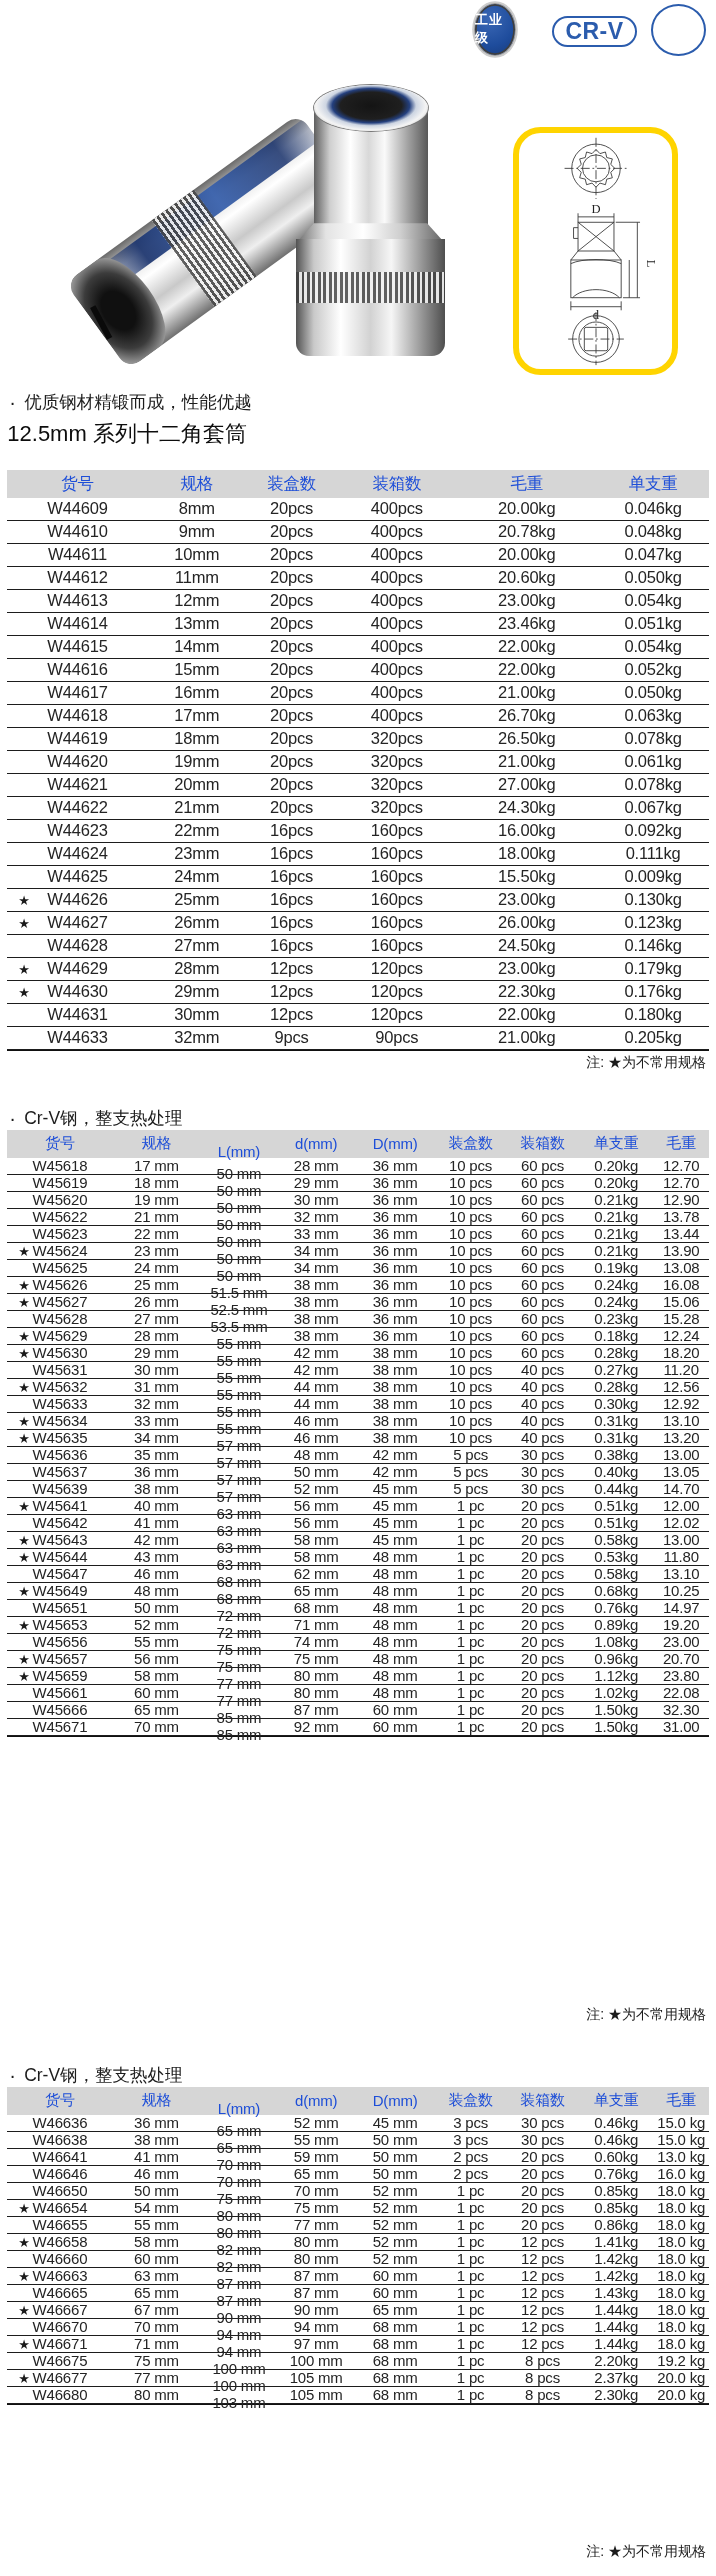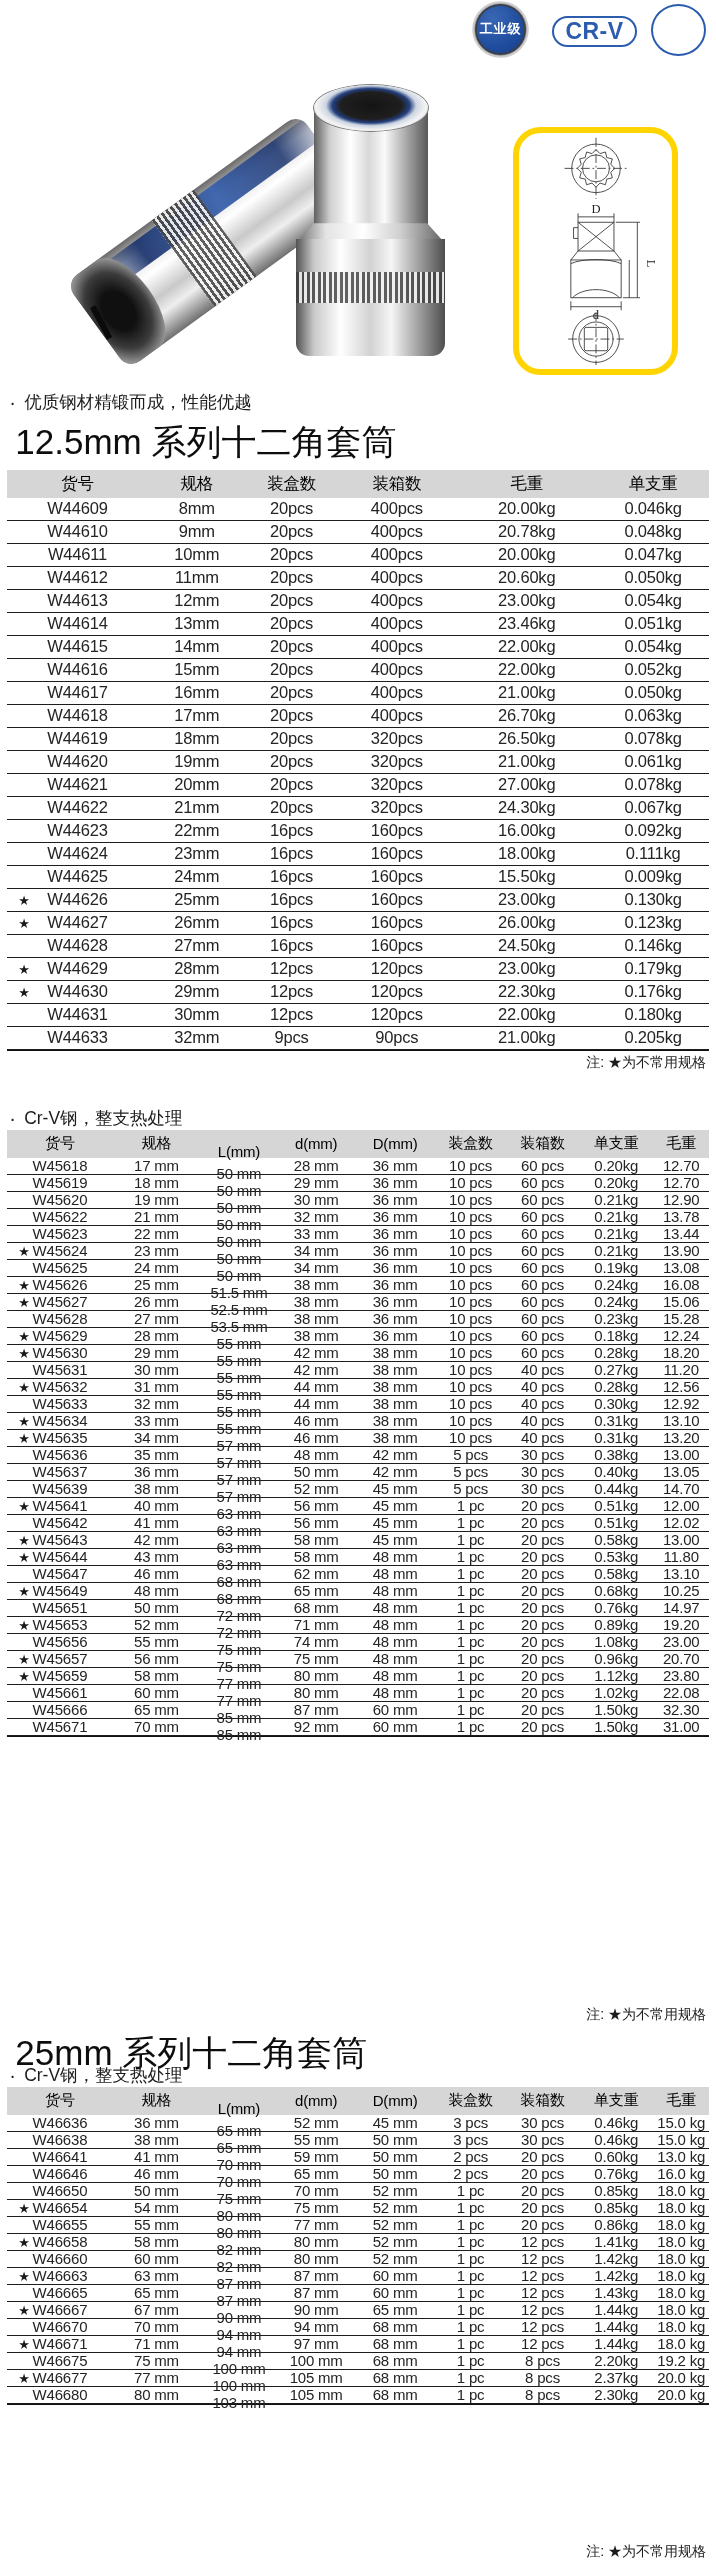--- a/index.html
+++ b/index.html
@@ -1,21 +1,21 @@
 <!DOCTYPE html>
 <html style="font-size:14.7px"><head>
 <meta charset="utf-8">
 <style>
   html,body{margin:0;padding:0;background:#fff;}
   body{width:717px;height:2576px;font-family:"Liberation Sans",sans-serif;color:#242424;}
   .page{position:relative;width:717px;height:2576px;overflow:hidden;background:#fff;}
   *{box-sizing:border-box;}
 
   
-  .badge-industrial{position:absolute;left:474px;top:2.8px;width:53px;height:53px;border-radius:50%;
+  .badge-industrial{position:absolute;left:474px;top:2.8px;width:42px;height:53px;border-radius:50%;
     background:radial-gradient(circle at 35% 30%,#3a67b5,#1e4c9c 60%,#173a7a 100%);
     border:1.8px solid #9a9a9a;box-shadow:0 0 0 1.8px #3f3f3f inset,0 0 0 1.8px #cccccc;
     display:flex;align-items:center;justify-content:center;}
   .badge-industrial span{color:#fff;font-size:13px;font-weight:bold;letter-spacing:0.9px;}
   .badge-crv{position:absolute;left:552px;top:15.6px;width:85px;height:31px;border:2.8px solid #2b5cad;
     border-radius:16.5px;display:flex;align-items:center;justify-content:center;
     color:#2b5cad;font-size:23px;font-weight:600;letter-spacing:0.5px;background:#fff;}
   .badge-empty{position:absolute;left:651px;top:3.7px;width:55px;height:52px;border:2.8px solid #2b5cad;border-radius:50%;background:#fff;}
 
   
@@ -48,39 +48,39 @@
   
   .diagram-box{position:absolute;left:513px;top:127px;width:165px;height:248px;border:6.4px solid #ffd400;
     border-radius:27.6px;background:#fff;display:flex;align-items:center;justify-content:center;}
   .diagram-box svg{display:block;}
   .dw{stroke:#3c3c3c;stroke-width:1;fill:none;}
   .dimtext{font-family:"Liberation Serif",serif;font-size:14px;fill:#222;}
 
   
   .intro-line{position:absolute;left:9.2px;top:390px;font-size:17.5px;color:#1c1c1c;display:flex;align-items:center;}
   .bullet-dot{font-size:20px;margin-right:8.3px;line-height:1;}
-  .h2{position:absolute;left:7.3px;font-size:35px;font-weight:500;color:#0d0d0d;letter-spacing:0;white-space:nowrap;margin-left:8px;}
+  .h2{position:absolute;left:7.3px;font-size:22px;font-weight:500;color:#0d0d0d;letter-spacing:0;white-space:nowrap;}
   .pos-h2-0{top:419px;}
   .pos-h2-1{top:1075px;}
   .pos-h2-2{top:2030px;}
   .bullet-line{position:absolute;left:9.2px;font-size:17.5px;color:#1c1c1c;display:flex;align-items:center;}
   .pos-bullet-1{top:1106px;}
   .pos-bullet-2{top:2063px;}
 
   
   .table{position:absolute;left:7.3px;width:702px;border-bottom:0.9px solid #111;}
   .pos-table-0{top:470px;}
   .pos-table-1{top:1130px;}
   .pos-table-2{top:2087px;}
   .trow{display:flex;align-items:center;position:relative;border-bottom:1.8px solid #1d1d1d;}
   .t6 .trow{height:23px;}
   .t9 .trow{height:17px;}
   .trow.thead{height:27.6px;background:#d6d6d6;border-bottom:none;}
   .tc{display:block;text-align:center;white-space:nowrap;overflow:visible;letter-spacing:-0.2px;}
-  .thead .tc{font-size:16.5px;color:#000000;}
+  .thead .tc{font-size:16.5px;color:#1d4ed8;}
   .t6 .tc{font-size:16.5px;}
   .t9 .tc{font-size:15px;}
   .star{position:absolute;left:11px;top:50%;transform:translateY(-50%);font-size:13px;color:#1a1a1a;line-height:1;}
   .t6 .c0{width:20%;} .t6 .c1{width:14%;} .t6 .c2{width:13%;} .t6 .c3{width:17%;} .t6 .c4{width:20%;} .t6 .c5{width:16%;}
   .t9 .c0{width:15%;} .t9 .c1{width:12.5%;} .t9 .c2{width:11%;margin-top:16px;} .t9 .c3{width:11%;} .t9 .c4{width:11.5%;}
   .t9 .c5{width:10%;} .t9 .c6{width:10.5%;} .t9 .c7{width:10.5%;} .t9 .c8{width:8%;}
 
   .note{position:absolute;right:11px;font-size:14px;color:#1b1b1b;}
   .pos-note-0{top:1054px;}
   .pos-note-1{top:2006px;}
@@ -778,21 +778,20 @@
         <span class="tc c3">92 mm</span>
         <span class="tc c4">60 mm</span>
         <span class="tc c5">1 pc</span>
         <span class="tc c6">20 pcs</span>
         <span class="tc c7">1.50kg</span>
         <span class="tc c8">31.00</span>
       </div>
     </div>
   <div class="note pos-note-1">注: ★为不常用规格</div>
 
-  <div class="h2 pos-h2-2">25mm 系列十二角套筒</div>
   <div class="bullet-line pos-bullet-2">
     <span class="bullet-dot">·</span>
     <span>Cr-V钢，整支热处理</span>
   </div>
   <div class="table t9 pos-table-2">
       <div class="trow thead">
         <span class="tc c0">货号</span>
         <span class="tc c1">规格</span>
         <span class="tc c2">L(mm)</span>
         <span class="tc c3">d(mm)</span>

